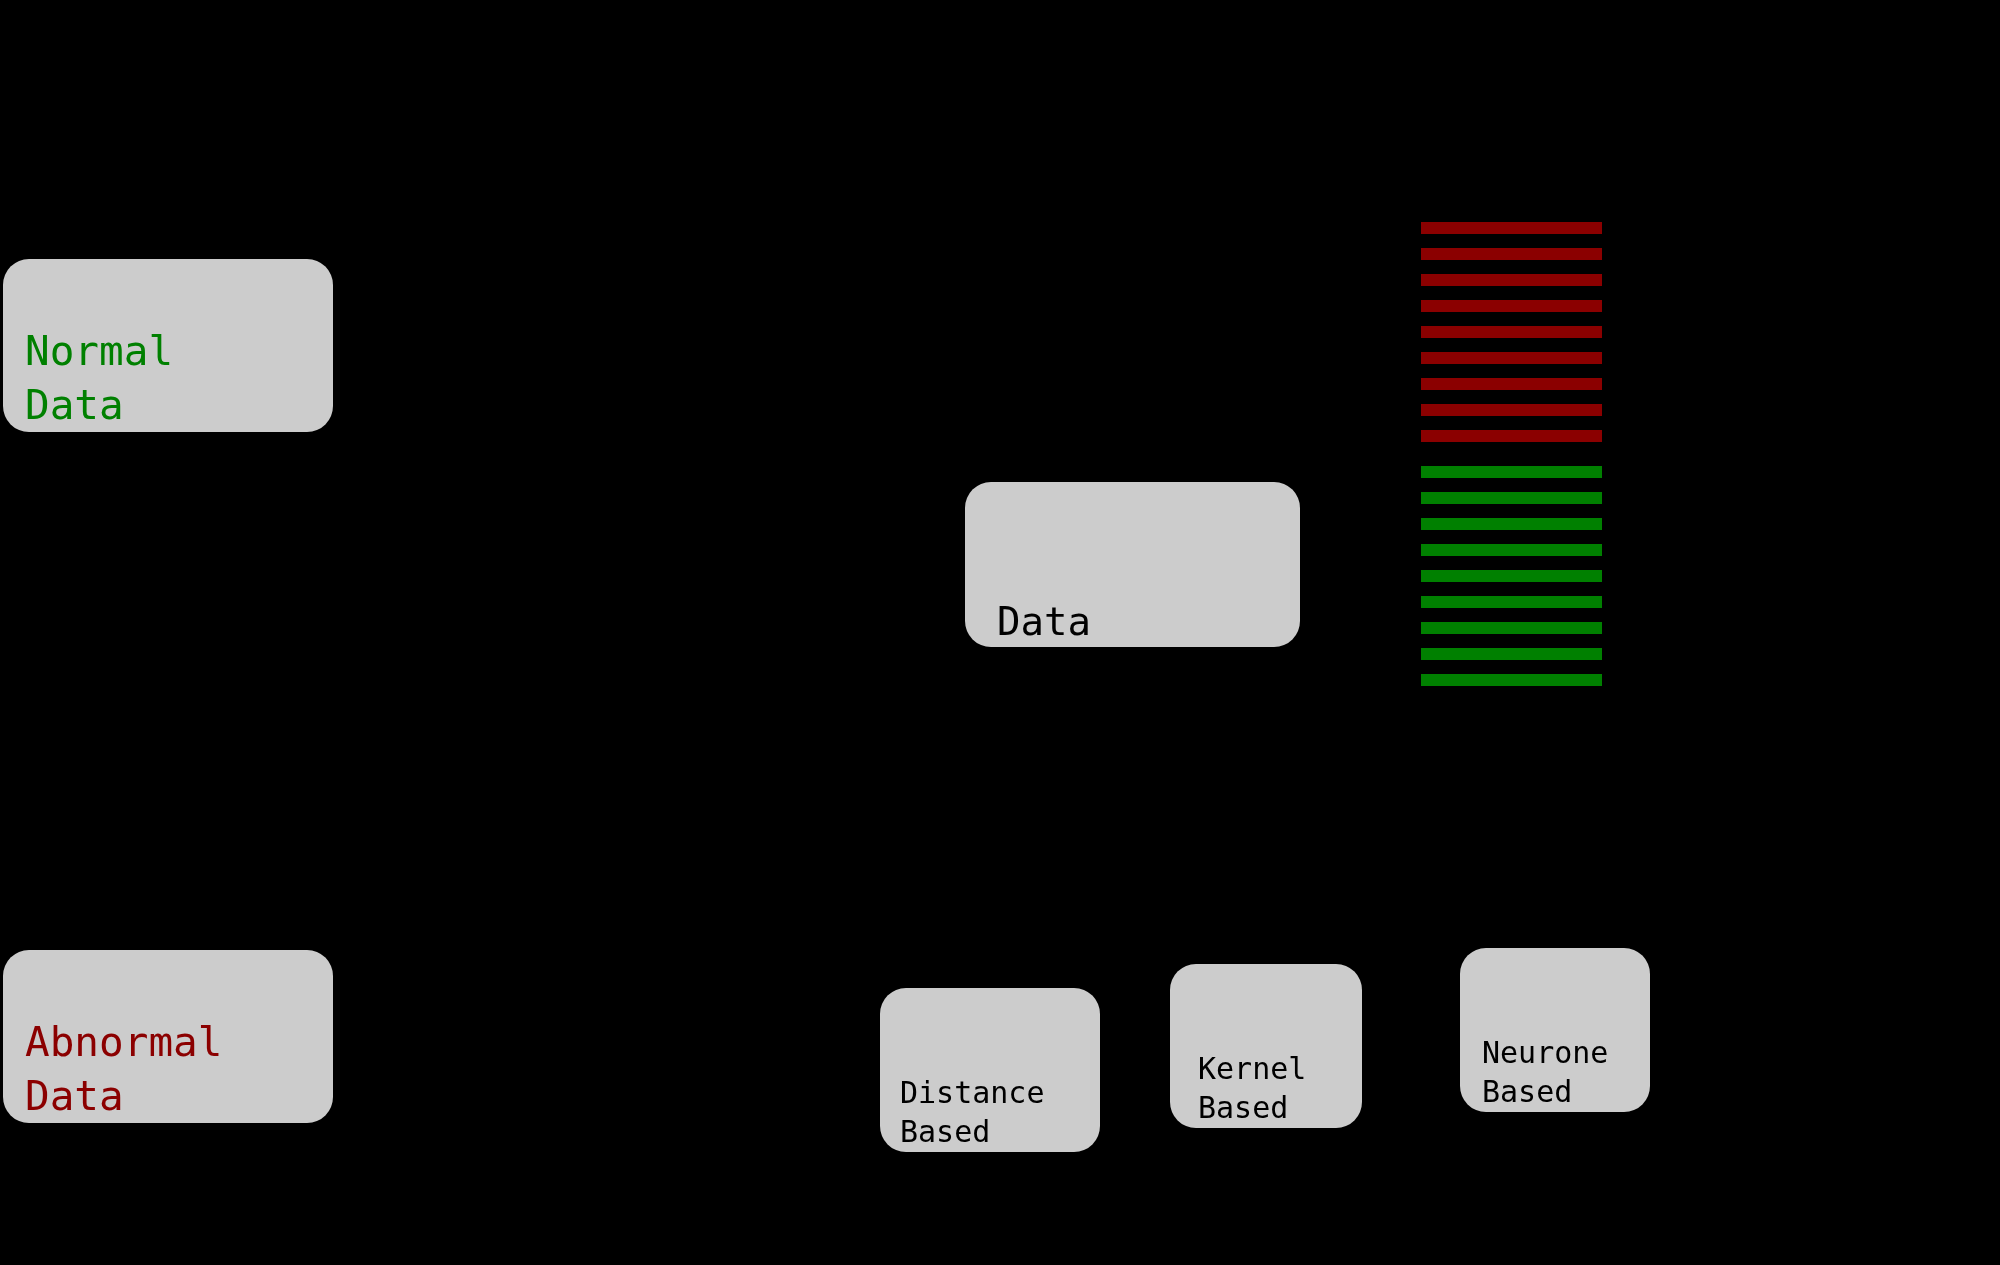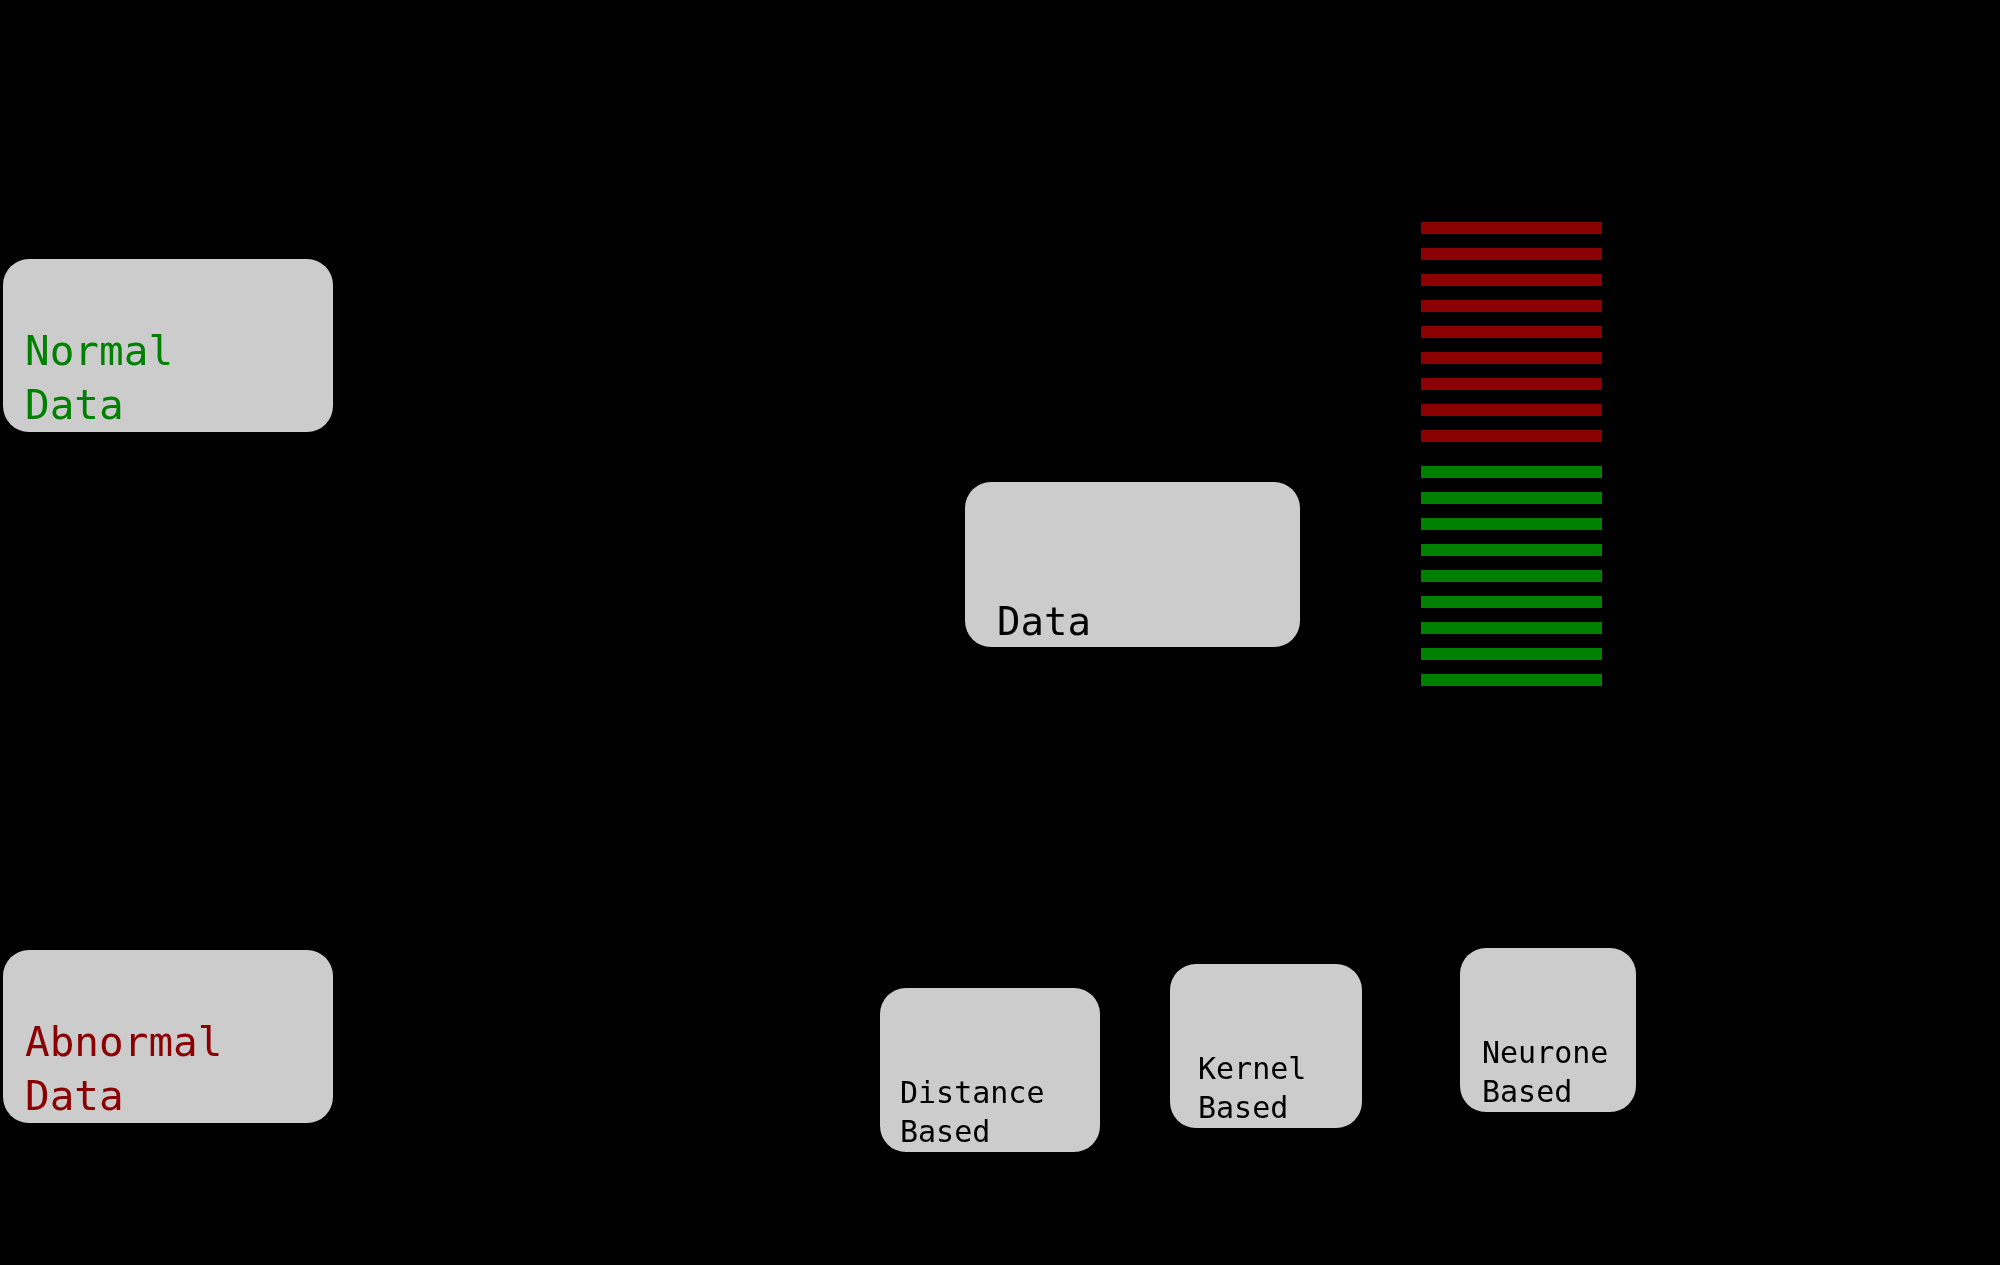--- a/index.html
+++ b/index.html
@@ -69,21 +69,21 @@
   .txt-dark    { color: #000000; }
 
   
   #node-normal   { left: 3px;    top: 259px; }
   #node-abnormal { left: 3px;    top: 950px; }
   #node-anomaly-generator { left: 965px; top: 262px; }
   #node-data-augmenter    { left: 965px; top: 482px; }
 
   #node-distance { left: 880px;  top: 988px; width: 220px; }
   #node-kernel   { left: 1170px; top: 948px; width: 192px; padding-left: 28px; margin-top: 16px; }
-  #node-neurone  { left: 1460px; top: 948px; width: 176px; padding-left: 22px; }
+  #node-neurone  { left: 1460px; top: 948px; width: 190px; padding-left: 22px; }
 
   
   #stripe-block {
     position: absolute;
     left: 1421px;
     top: 220px;
     width: 181px;
     height: 458px;
   }
   .stripe {

